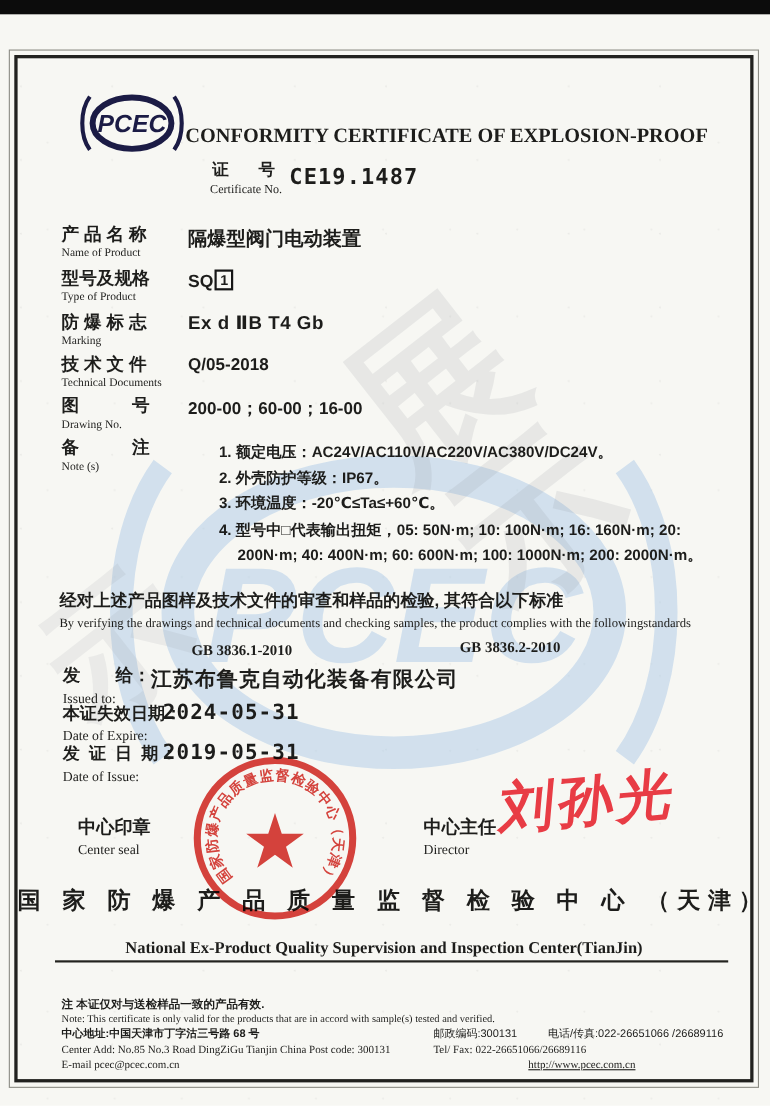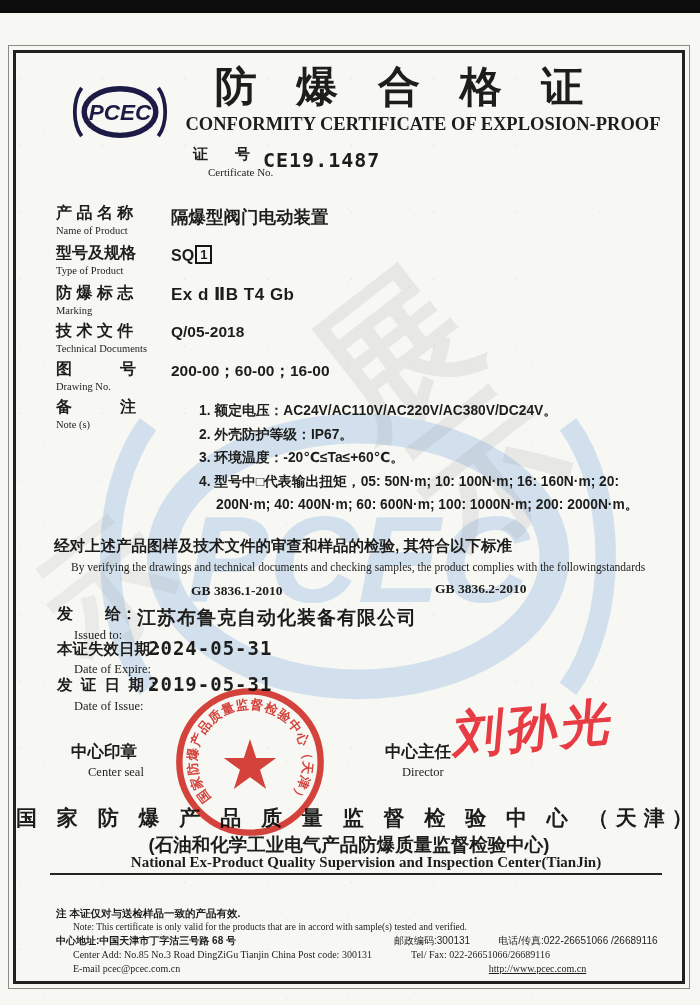--- a/index.html
+++ b/index.html
@@ -6,21 +6,21 @@
   body{
     width:700px;height:1005px;position:relative;overflow:hidden;
     background:
       radial-gradient(circle at 23% 17%, rgba(40,40,40,.06) .6px, transparent 1.2px),
       radial-gradient(circle at 71% 64%, rgba(40,40,40,.05) .6px, transparent 1.2px),
       #f7f7f3;
     background-size:83px 67px, 61px 79px;
     font-family:"Liberation Sans","DejaVu Sans",sans-serif;
     color:#1d1d1b;
   }
-  .serif{font-family:"Liberation Serif","DejaVu Serif",serif;margin-left:17px;}
+  .serif{font-family:"Liberation Serif","DejaVu Serif",serif;}
   .mono{font-family:"DejaVu Sans Mono",monospace;}
   .scan-band{position:absolute;left:0;top:0;width:700px;height:13px;background:#0c0c0c;}
   .page{box-sizing:border-box;position:absolute;left:8px;top:45px;width:682px;height:944px;
     border:1px solid #8b8b84;padding:4px;background:transparent;}
   .page-border{box-sizing:border-box;position:relative;width:100%;height:100%;border:3px solid #21211f;}
   .abs{position:absolute;}
   
   .wm-blue{position:absolute;left:68px;top:330px;width:548px;height:347px;opacity:.5;z-index:0;}
   .wm-blue .stroke{stroke:#aecbe8;}
   .wm-blue text{fill:#aecbe8;}
@@ -99,21 +99,20 @@
     </svg>
     <div class="wm-gray g1">展示</div>
     <div class="wm-gray g2">示</div>
 
     <svg class="abs logo z2" viewBox="0 0 120 76">
       <ellipse class="stroke" cx="60" cy="38" rx="43" ry="28" fill="none" stroke-width="6.5"></ellipse>
       <path class="stroke" d="M14,9 C3,24 3,52 14,67" fill="none" stroke-width="4.5"></path>
       <path class="stroke" d="M106,9 C117,24 117,52 106,67" fill="none" stroke-width="4.5"></path>
       <text x="60" y="48" text-anchor="middle" font-size="27" font-weight="bold" font-style="italic">PCEC</text>
     </svg>
-    <div class="abs title z2">防 爆 合 格 证</div>
     <div class="abs subtitle serif z2">CONFORMITY CERTIFICATE OF EXPLOSION-PROOF</div>
     <div class="abs cert-zh z2">证　号</div>
     <div class="abs cert-en serif z2">Certificate No.</div>
     <div class="abs cert-val mono z2">CE19.1487</div>
 
     <div class="abs flabel z2" style="top:150px">
       <div class="zh">产 品 名 称</div>
         <div class="en">Name of Product</div>
     </div>
     <div class="abs fvalue z2" style="top:152px;font-size:17.5px">隔爆型阀门电动装置</div>
@@ -185,21 +184,20 @@
           <path id="sealarc" d="M 44,126 A 58,58 0 1 1 126,126" fill="none"></path>
         </defs>
       <text font-size="14" font-weight="bold" fill="#d8342e" letter-spacing="1">
         <textPath href="#sealarc" startOffset="50%" text-anchor="middle">国家防爆产品质量监督检验中心（天津）</textPath>
       </text>
     </svg>
 
     <div class="abs signature">刘孙光</div>
 
     <div class="abs org1 z2">国 家 防 爆 产 品 质 量 监 督 检 验 中 心 （天津）</div>
-    <div class="abs org2 z2">(石油和化学工业电气产品防爆质量监督检验中心)</div>
     <div class="abs org-en serif z2">National Ex-Product Quality Supervision and Inspection Center(TianJin)</div>
     <div class="abs org-rule z2"></div>
 
     <div class="abs ft-note-zh ft z2">注 本证仅对与送检样品一致的产品有效.</div>
     <div class="abs ft-note-en ft serif z2">Note: This certificate is only valid for the products that are in accord with sample(s) tested and verified.</div>
 
     <div class="abs ft-left ft z2">
       <div class="ft-row" style="font-weight:600">中心地址:中国天津市丁字沽三号路 68 号</div>
       <div class="ft-row serif">Center Add: No.85 No.3 Road DingZiGu Tianjin China Post code: 300131</div>
       <div class="ft-row serif">E-mail pcec@pcec.com.cn</div>

